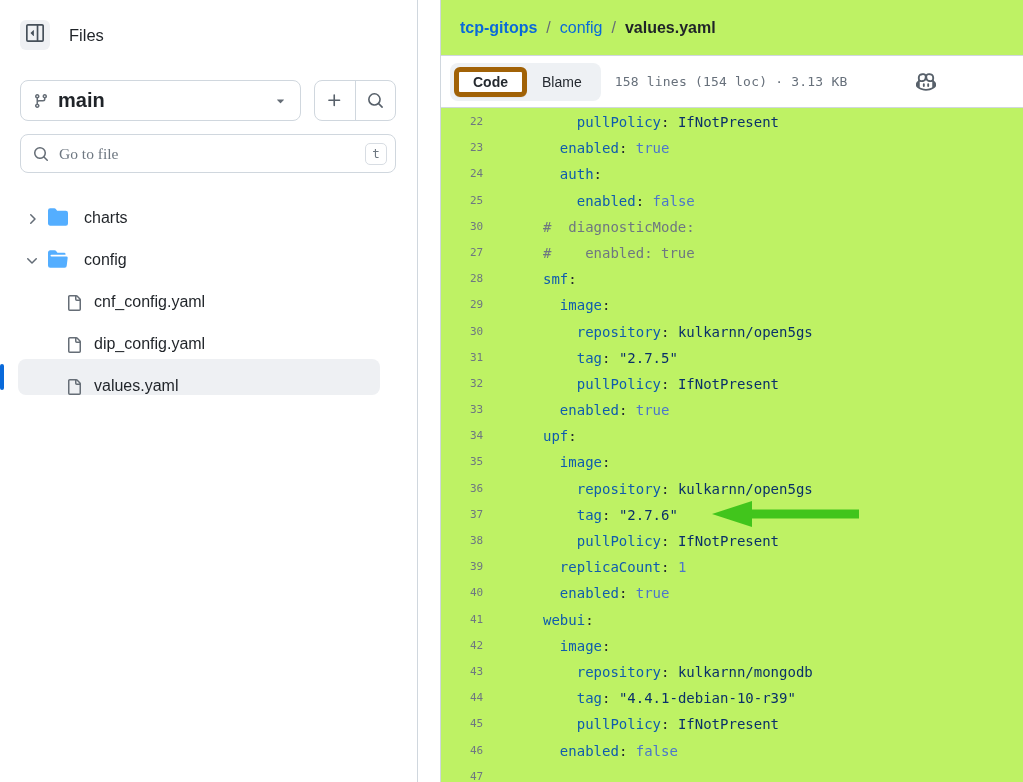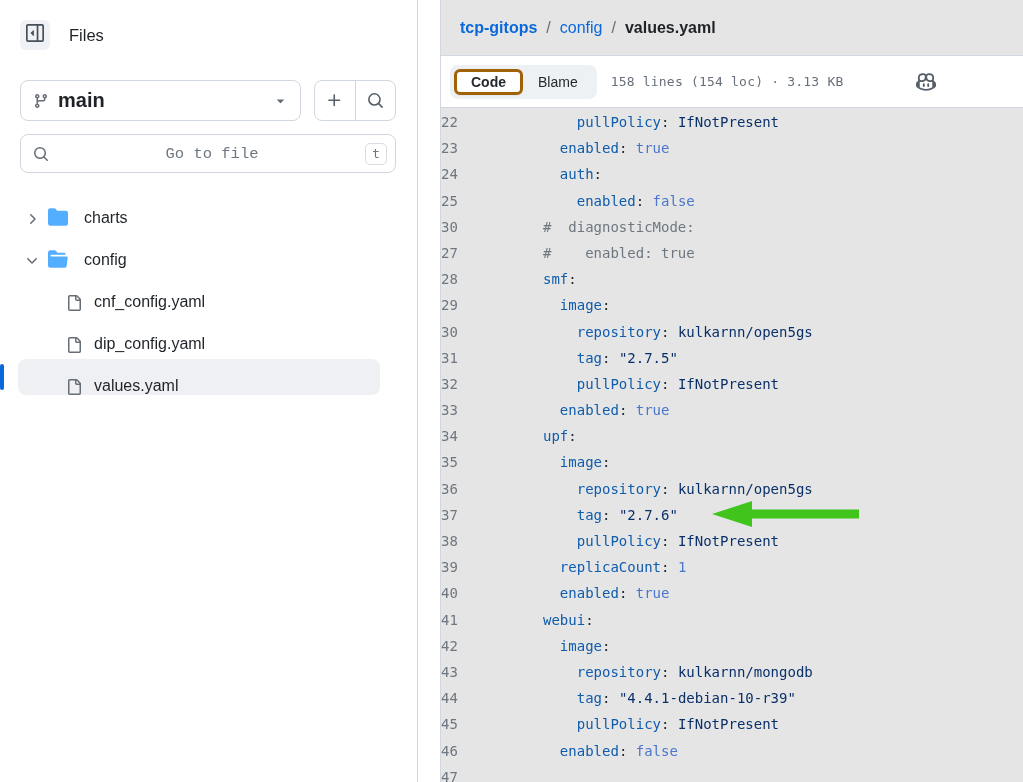--- a/index.html
+++ b/index.html
@@ -32,64 +32,64 @@
     border:1px solid var(--border);border-radius:8px;background:#fff;display:flex;}
   .split-btn .half{flex:1;display:flex;align-items:center;justify-content:center;cursor:pointer;}
   .split-btn .half+.half{border-left:1px solid var(--border);}
   .split-btn svg{width:17px;height:17px;fill:#57606a;}
 
   .goto{position:absolute;left:20px;top:134px;width:376px;height:39px;
     border:1px solid var(--border);border-radius:8px;background:#fff;display:flex;
     align-items:center;padding:0 8px 0 12px;}
   .goto svg{width:16px;height:16px;fill:var(--muted);margin-right:10px;flex:none;}
   .goto input{border:none;outline:none;flex:1;font-size:15.5px;color:var(--fg);
-    font-family:Liberation Mono, monospace;background:transparent;text-align:center;}
+    font-family:Liberation Serif, serif;background:transparent;}
   .goto input::placeholder{color:#6e7781;}
   .key-badge{width:22px;height:22px;border:1px solid #d8dde3;border-radius:5px;
     color:#6e7781;font-size:12.5px;font-family:"DejaVu Sans Mono","Liberation Mono",monospace;
     display:flex;align-items:center;justify-content:center;flex:none;}
 
   .tree{position:absolute;left:0;top:191px;width:400px;}
   .tree-row{position:relative;height:36px;margin:0 20px 6px 18px;border-radius:8px;
     display:flex;align-items:flex-end;cursor:pointer;font-size:16px;}
   .tree-row.folder{padding-left:6px;}
   .tree-row.file{padding-left:48px;}
   .tree-row.selected{background:#eef0f3;}
   .tree-row .chev{width:16px;height:16px;fill:#636c76;margin-right:8px;flex:none;}
   .tree-row .fold{width:20px;height:20px;margin-right:16px;flex:none;}
   .tree-row .ficon{width:16px;height:16px;fill:#656d76;margin-right:12px;flex:none;}
   .sel-bar{position:absolute;left:-18px;top:5px;width:4px;height:26px;border-radius:2px;
     background:var(--accent);}
 
   
   .content{position:absolute;left:440px;top:0;width:583px;height:782px;
-    border-left:1px solid var(--border);background:#e5e5e5;}
+    border-left:1px solid var(--border);background:#bef264;}
   .crumb-row{height:56px;border-bottom:1px solid var(--border);display:flex;
     align-items:center;padding-left:19px;font-size:16px;}
   .crumb-row a{color:var(--accent);text-decoration:none;cursor:pointer;}
   .crumb-repo{font-weight:600;}
   .crumb-sep{color:var(--muted);margin:0 9px;}
   .crumb-file{font-weight:600;color:var(--fg);}
 
   .toolbar{height:52px;border-bottom:1px solid var(--border);display:flex;
     align-items:center;padding-left:9px;position:relative;background:#fff;}
   .seg{background:#eef1f4;border-radius:8px;padding:4px;display:flex;align-items:center;}
   .seg .tab{font-size:14px;padding:3px 15px;border-radius:6px;color:#24292f;cursor:pointer;}
-  .seg .tab.active{background:#fff;border:3px solid #a16207;font-weight:600;
+  .seg .tab.active{background:#fff;border:5px solid #a16207;font-weight:600;
     padding:2px 14px;box-shadow:0 1px 1px rgba(31,35,40,.04);}
   .meta{margin-left:14px;font-family:"DejaVu Sans Mono","Liberation Mono",monospace;
     font-size:13px;color:#67707b;letter-spacing:.2px;}
   .copilot-btn{position:absolute;right:86px;top:15px;width:22px;height:22px;cursor:pointer;
     display:flex;align-items:center;justify-content:center;}
   .copilot-btn svg{width:20px;height:20px;fill:#57606a;}
 
   .code{position:relative;padding-top:1px;}
   .cl{display:flex;line-height:26.2px;height:26.2px;
     font-family:"DejaVu Sans Mono","Liberation Mono",monospace;font-size:14px;}
-  .cl .ln{width:71px;text-align:left;color:#6e7781;font-size:14px;flex:none;
+  .cl .ln{width:71px;text-align:center;color:#6e7781;font-size:11px;flex:none;
     cursor:pointer;}
   .cl .lc{padding-left:31px;white-space:pre;}
   .tk-k{color:var(--c-key);}
   .tk-p{color:#24292f;}
   .tk-v{color:var(--c-val);}
   .tk-c{color:var(--c-const);}
   .tk-m{color:var(--c-com);}
   .arrow{position:absolute;left:269px;top:392px;width:150px;height:28px;}
 </style>
 </head>

